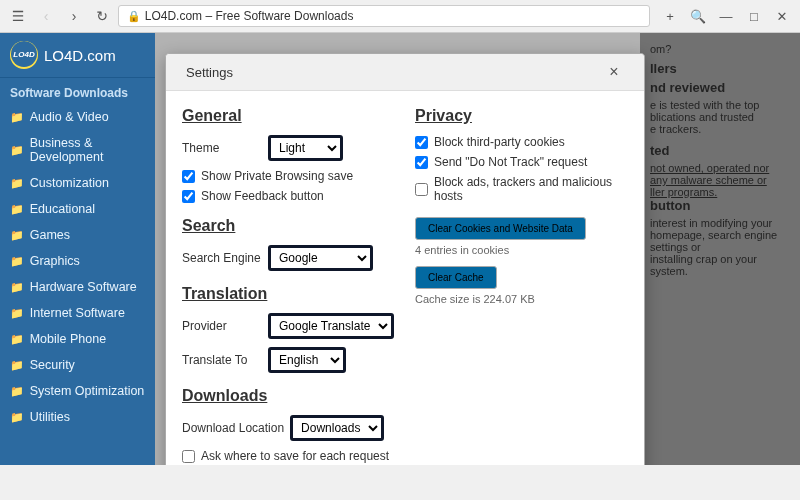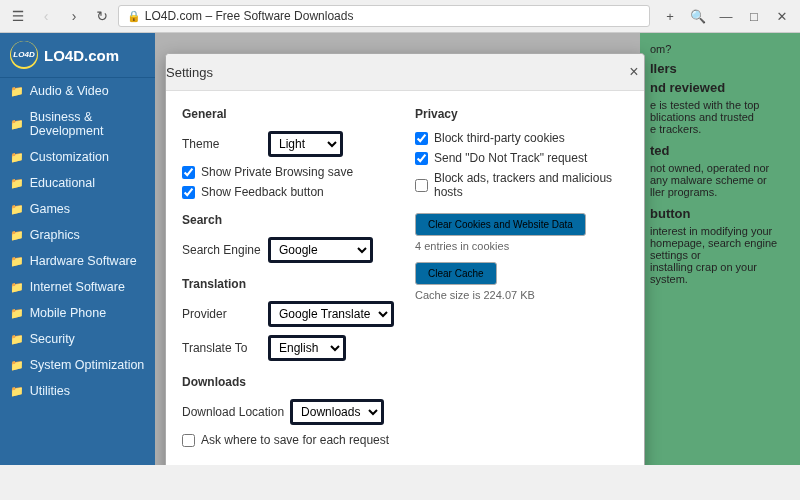--- a/index.html
+++ b/index.html
@@ -18,42 +18,42 @@
     .toolbar-icon-btn { width: 24px; height: 24px; background: none; border: none; cursor: pointer; color: #555; font-size: 13px; display: flex; align-items: center; justify-content: center; }
 
     
     .main-area { display: flex; height: 432px; }
 
     
     .sidebar { width: 155px; background: #2c6aa0; color: white; flex-shrink: 0; overflow-y: auto; }
     .sidebar-logo { background: #2c6aa0; padding: 8px 10px; display: flex; align-items: center; gap: 6px; border-bottom: 1px solid #1e5a8e; }
     .logo-circle { width: 28px; height: 28px; background: #fde047; border-radius: 50%; display: flex; align-items: flex-start; justify-content: center; overflow: hidden; font-style: italic; }
     .logo-img { width: 26px; height: 26px; background: #2c6aa0; border-radius: 50%; display: flex; align-items: center; justify-content: center; color: white; font-size: 8px; font-weight: bold; }
-    .logo-text { font-size: 15px; font-weight: bold; color: white; }
+    .logo-text { font-size: 15px; font-weight: normal; color: white; }
     .sidebar-header { font-size: 12px; font-weight: bold; color: #c8e0f4; padding: 8px 10px 4px; }
     .sidebar-item { padding: 6px 10px; display: flex; align-items: center; gap: 6px; cursor: pointer; color: #e8f4fd; font-size: 12.5px; }
     .sidebar-item-icon { font-size: 11px; }
 
     
     .page-content { flex: 1; background: white; overflow: hidden; position: relative; }
 
     
     .overlay { position: absolute; top: 0; left: 0; right: 0; bottom: 0; background: rgba(0,0,0,0.3); }
 
     
     .dialog { position: absolute; top: 20px; left: 10px; width: 480px; background: white; border: 1px solid #aaa; box-shadow: 0 4px 16px rgba(0,0,0,0.3); border-radius: 4px; z-index: 10; }
-    .dialog-header { background: #f0f0f0; padding: 8px 0; display: flex; justify-content: space-between; align-items: center; border-bottom: 1px solid #ddd; border-radius: 4px 4px 0 0; }
+    .dialog-header { background: #f0f0f0; padding: 8px 20px; display: flex; justify-content: space-between; align-items: center; border-bottom: 1px solid #ddd; border-radius: 4px 4px 0 0; }
     .dialog-title { font-size: 13px; font-weight: normal; color: #333; }
     .dialog-close { background: none; border: none; cursor: pointer; font-size: 16px; color: #555; width: 20px; height: 20px; display: flex; align-items: center; justify-content: center; }
     .dialog-body { padding: 16px; display: flex; gap: 20px; }
     .dialog-left { flex: 1; }
     .dialog-right { flex: 1; }
 
     
-    .section-title { font-size: 12px; font-weight: bold; color: #333; margin-bottom: 10px; }
+    .section-title { font-size: 16px; font-weight: bold; color: #333; margin-bottom: 10px; text-decoration: underline; }
     .setting-row { display: flex; align-items: center; gap: 6px; margin-bottom: 8px; }
     .setting-label { font-size: 12px; color: #333; min-width: 80px; }
     .setting-select { font-size: 12px; border: 3px solid #0f172a; background: white; padding: 2px 4px; border-radius: 3px; cursor: pointer; }
     .checkbox-row { display: flex; align-items: center; gap: 6px; margin-bottom: 6px; }
     .checkbox-row input[type="checkbox"] { margin: 0; }
     .checkbox-label { font-size: 12px; color: #333; }
     .section-spacer { margin-bottom: 14px; }
     .action-btn { padding: 5px 12px; font-size: 10px; border: 1px solid #aaa; background: #0369a1; cursor: pointer; border-radius: 3px; display: block; margin-bottom: 4px; }
     .info-text { font-size: 11px; color: #666; margin-bottom: 10px; }
   </style>
@@ -82,20 +82,21 @@
 
 <div class="main-area">
 
   <div class="sidebar">
     <div class="sidebar-logo">
       <div class="logo-circle">
         <div class="logo-img">LO4D</div>
       </div>
       <span class="logo-text">LO4D.com</span>
     </div>
+    <div class="sidebar-header">Software Downloads</div>
 
     <div class="sidebar-item">
       <span class="sidebar-item-icon">📁</span>
       <span>Audio &amp; Video</span>
     </div>
     <div class="sidebar-item">
       <span class="sidebar-item-icon">📁</span>
       <span>Business &amp; Development</span>
     </div>
     <div class="sidebar-item">
@@ -135,27 +136,27 @@
       <span>System Optimization</span>
     </div>
     <div class="sidebar-item">
       <span class="sidebar-item-icon">📁</span>
       <span>Utilities</span>
     </div>
   </div>
 
   <div class="page-content">
 
-    <div style="position:absolute; right:0; top:0; width:160px; height:100%; background:#86efac; padding:10px; font-size:11px; color:#333;">
+    <div style="position:absolute; right:0; top:0; width:160px; height:100%; background:#a3a3a3; padding:10px; font-size:11px; color:#333;">
       <p style="margin-bottom:6px;">om?</p>
       <p style="font-size:13px;font-weight:bold;color:#333;margin-bottom:4px;">llers</p>
       <p style="font-size:13px;font-weight:bold;color:#333;margin-bottom:4px;">nd reviewed</p>
       <p style="margin-bottom:8px;">e is tested with the top<br>blications and trusted<br>e trackers.</p>
       <p style="font-size:13px;font-weight:bold;color:#333;margin-bottom:4px;">ted</p>
-      <p style="margin-bottom:8px;">not owned, operated nor<br>any malware scheme or<br>ller programs.</p>
+      <p style="text-decoration:underline;">not owned, operated nor<br>any malware scheme or<br>ller programs.</p>
       <p style="font-size:13px;font-weight:bold;color:#333;margin-bottom:4px;">button</p>
       <p>interest in modifying your<br>homepage, search engine settings or<br>installing crap on your system.</p>
     </div>
 
     <div class="overlay"></div>
 
     <div class="dialog">
       <div class="dialog-header">
         <span class="dialog-title">Settings</span>
         <button class="dialog-close">×</button>

